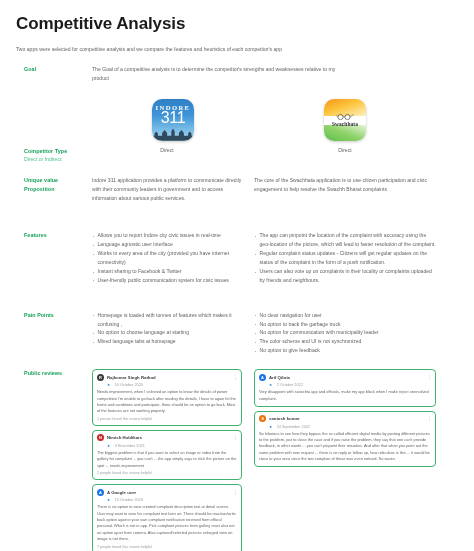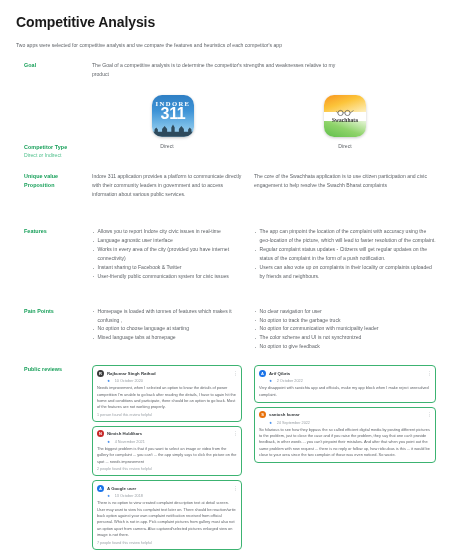--- a/index.html
+++ b/index.html
@@ -5,21 +5,21 @@
   * { box-sizing: border-box; margin: 0; padding: 0; }
   html, body {
     width: 474px; height: 551px;
     background: #ffffff;
     font-family: "Liberation Sans", sans-serif;
     overflow: hidden;
   }
   .page { position: relative; width: 474px; height: 551px; padding: 14px 16px 0 16px; }
 
   .doc-title {
-    font-size: 14px; font-weight: bold; color: #1b1b1b;
+    font-size: 17px; font-weight: bold; color: #1b1b1b;
     letter-spacing: -0.1px; margin-bottom: 11px;
   }
   .intro {
     font-size: 5.1px; color: #5f6368; line-height: 1.75;
     width: 300px; margin-bottom: 11px;
   }
 
   
   .row { display: flex; align-items: flex-start; margin-bottom: 0; }
   .col-label { width: 76px; flex: 0 0 76px; padding-left: 8px; }
@@ -54,21 +54,21 @@
   
   .ic-indore {
     background: linear-gradient(180deg,#2f7fc4 0%,#3e93d6 38%,#74b9e6 70%,#a8d4ef 100%);
     display: flex; flex-direction: column; align-items: center;
   }
   .ic-indore .w1 {
     font-size: 6.6px; font-weight: bold; color: #fff;
     letter-spacing: 1.4px; margin-top: 5px; font-family: "Liberation Serif", serif;
   }
   .ic-indore .w2 {
-    font-size: 16px; font-weight: bold; color: #fff;
+    font-size: 16px; font-weight: normal; color: #fff;
     line-height: .95; margin-top: -1px; letter-spacing: -.3px;
   }
   .ic-indore .bldg {
     position: absolute; bottom: 0; left: 0; right: 0; height: 13px;
     background: #2e4a5c;
     clip-path: polygon(0% 100%,0% 62%,6% 62%,6% 45%,10% 30%,14% 45%,14% 62%,
       24% 62%,24% 40%,30% 18%,36% 40%,36% 62%,46% 62%,46% 30%,
       50% 6%,54% 30%,54% 62%,64% 62%,64% 40%,70% 18%,76% 40%,76% 62%,
       86% 62%,86% 45%,90% 30%,94% 45%,94% 62%,100% 62%,100% 100%);
   }

